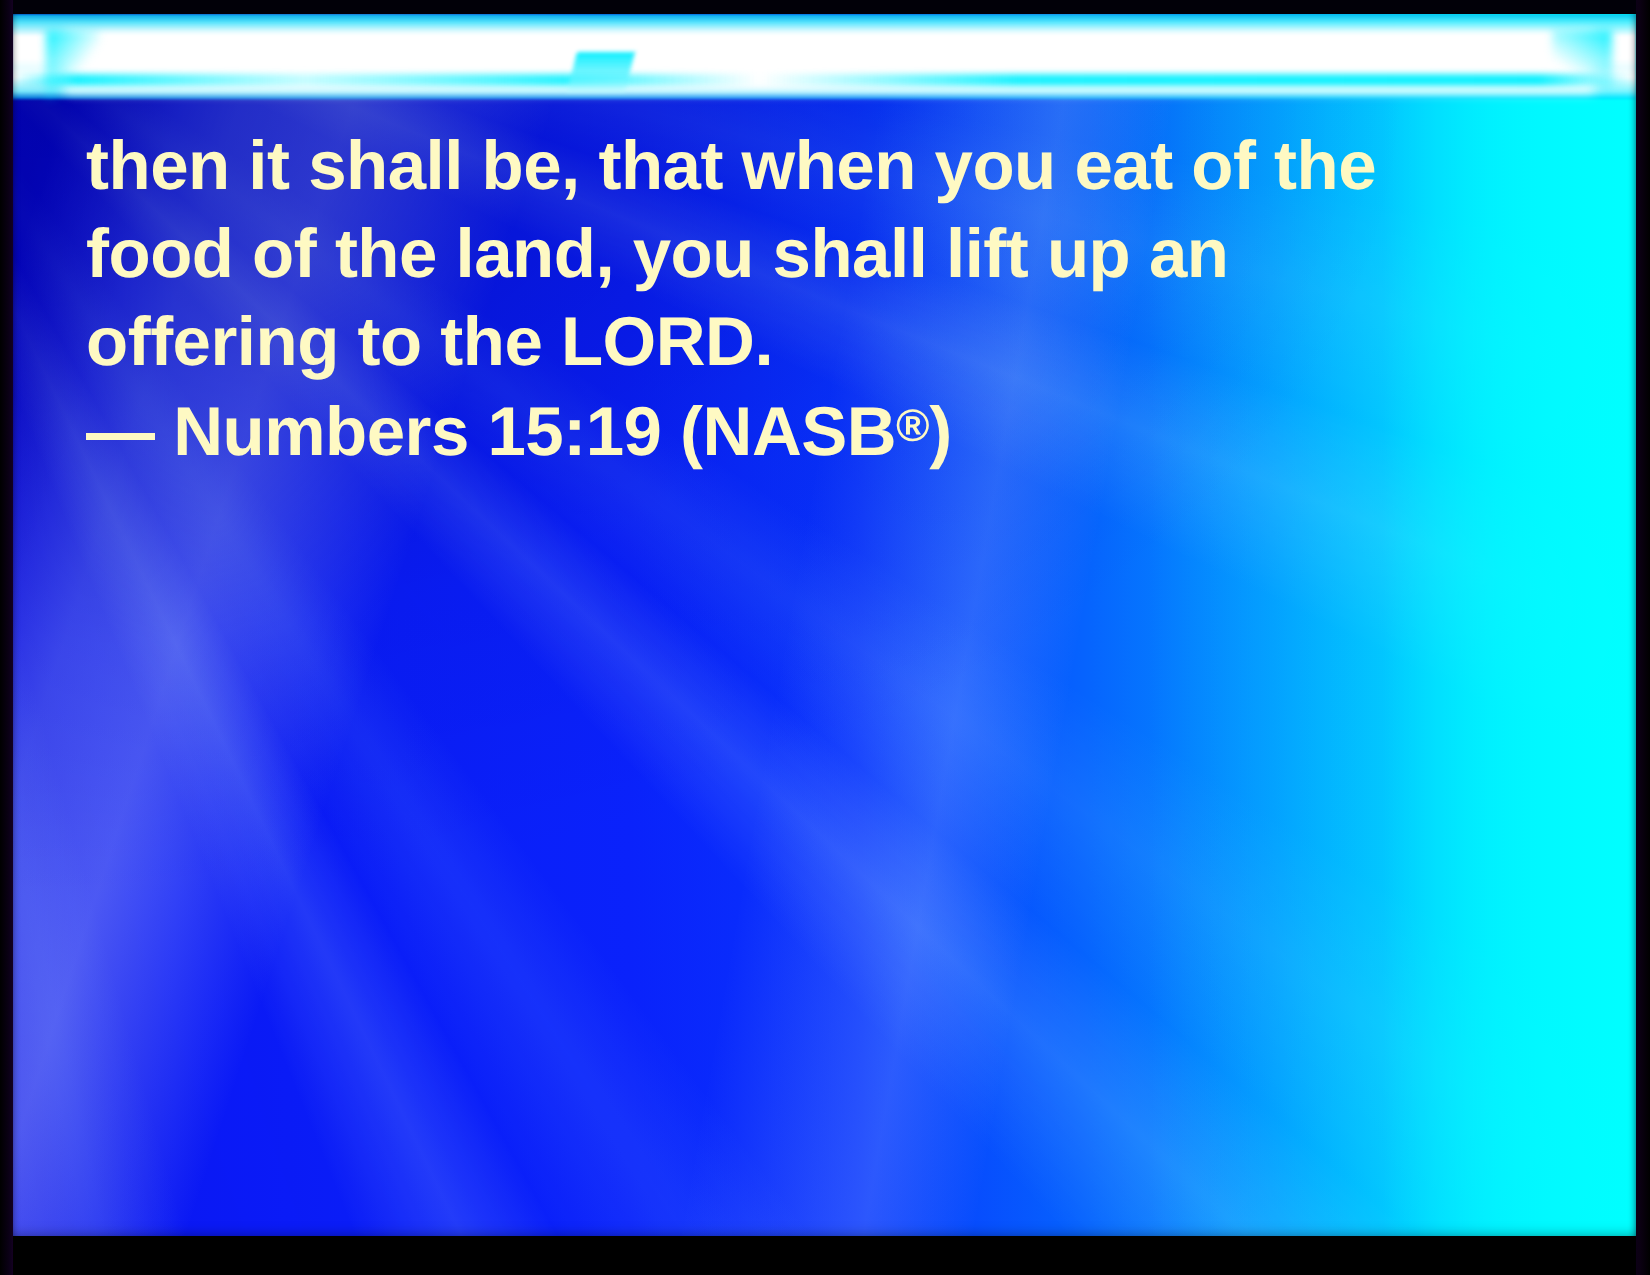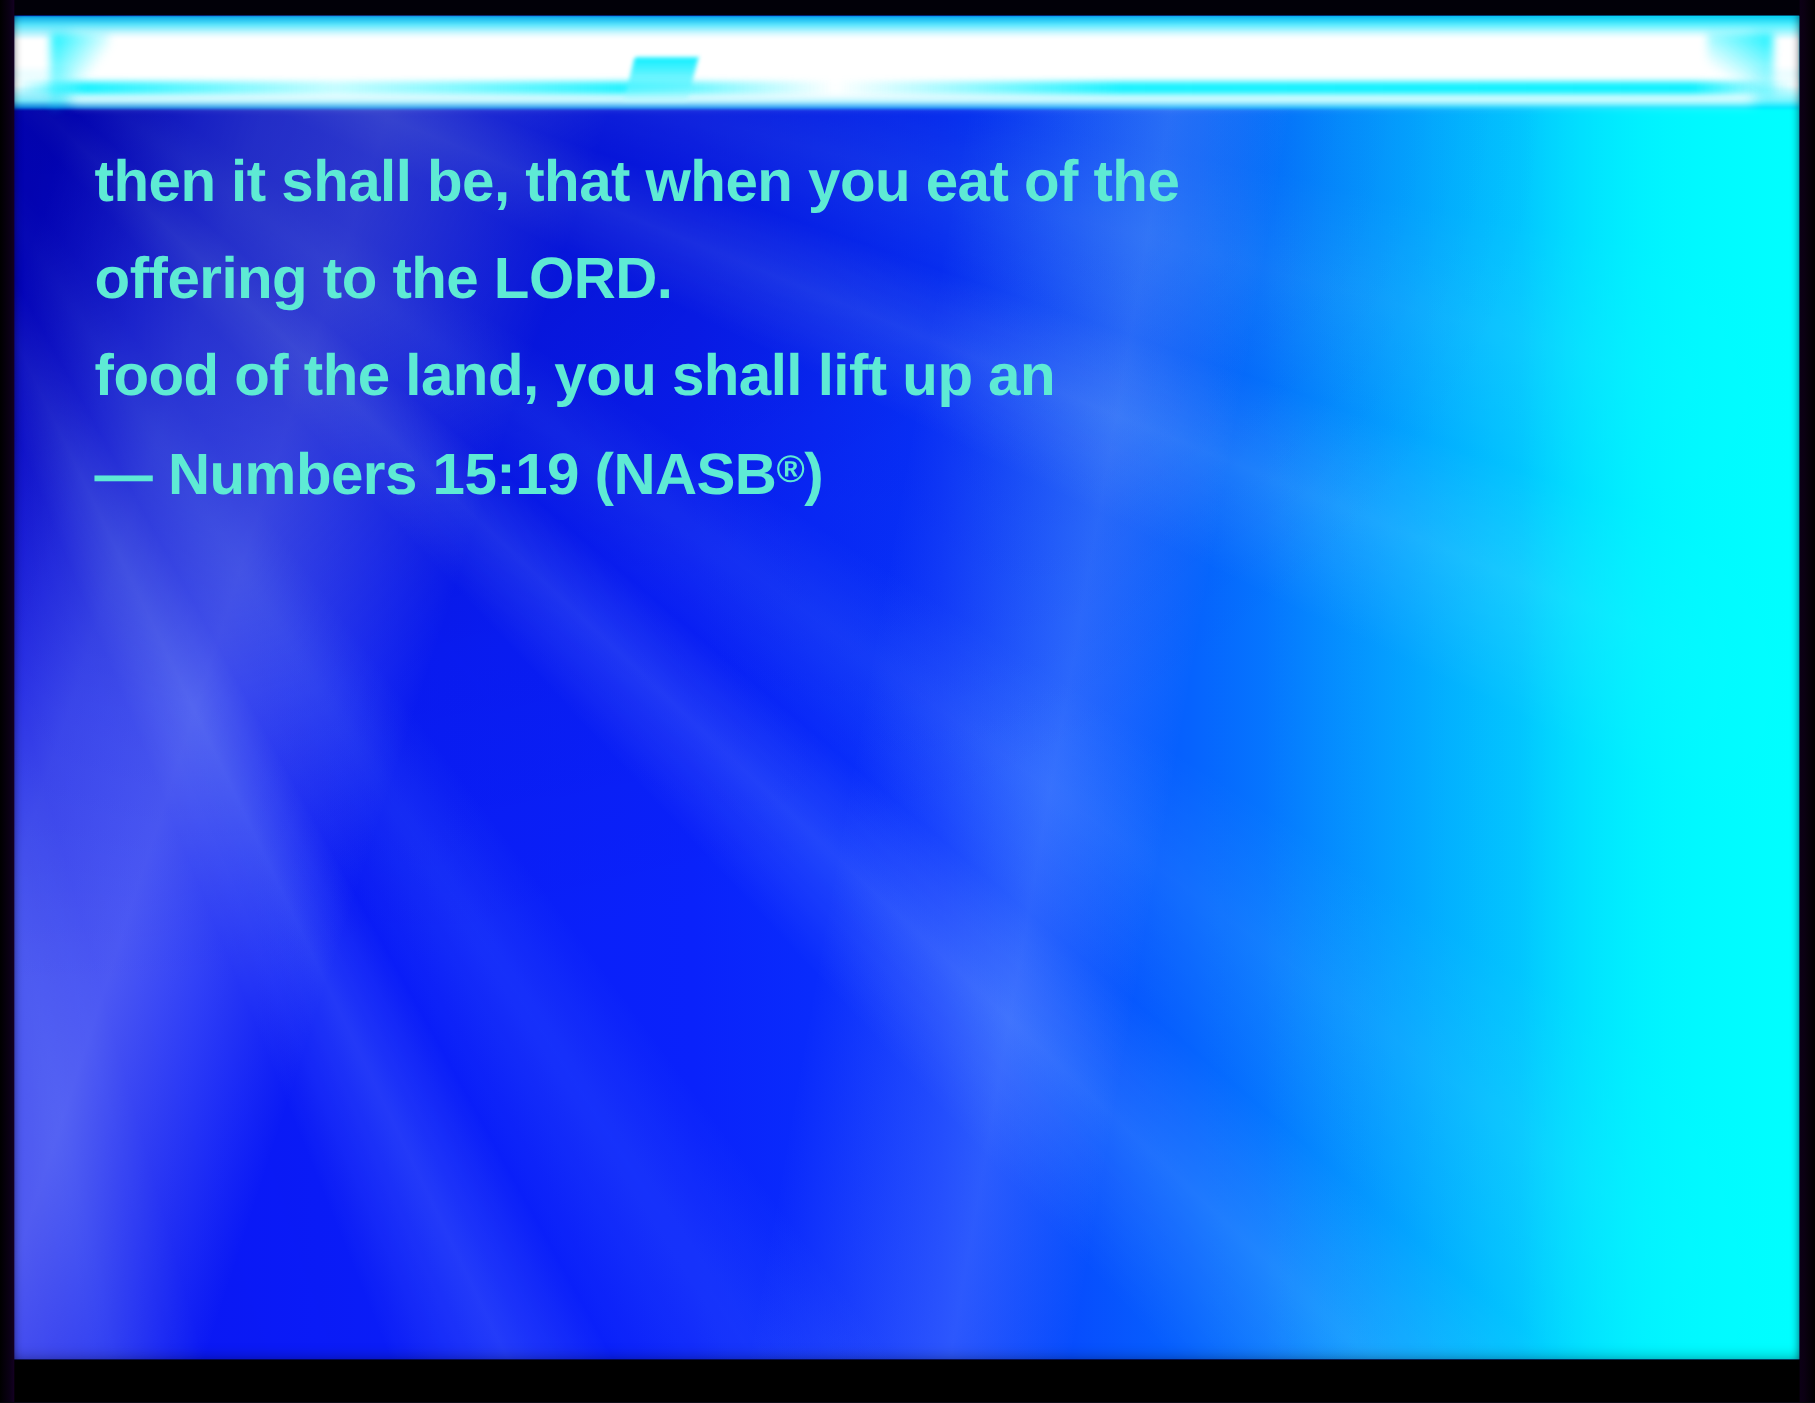--- a/index.html
+++ b/index.html
@@ -239,23 +239,23 @@
 
   
   #verse {
     position: absolute;
     left: 86px;
     top: 122px;
     width: 1420px;
     z-index: 5;
   }
   .vline {
-    color: #5eead4;
+    color: #fef9c3;
     font-weight: bold;
-    font-size: 53px;
+    font-size: 69px;
     line-height: 88px;
     letter-spacing: -0.5px;
     white-space: pre;
     font-stretch: condensed;
     text-rendering: geometricPrecision;
   }
   #citation-line {
     text-align: left;
     padding-right: 26px;
     margin-top: 2px;
@@ -283,22 +283,22 @@
     <div class="top-glow-outer"></div>
     <div class="top-glow-bar"></div>
     <div class="top-glow-cyanline"></div>
     <div class="top-glow-notch"></div>
     <div class="top-glow-bevelL"></div>
     <div class="top-glow-bevelR"></div>
   </div>
 
   <div id="verse">
     <div class="vline">then it shall be, that when you eat of the</div>
+    <div class="vline">food of the land, you shall lift up an</div>
     <div class="vline">offering to the LORD.</div>
-    <div class="vline">food of the land, you shall lift up an</div>
     <div class="vline" id="citation-line"><span>—</span><span> </span><span>Numbers</span><span> </span><span>15:19</span><span> </span><span>(NASB</span><span class="reg-mark">®</span><span>)</span></div>
   </div>
 
   <div class="frame"></div>
   <div class="frame-top"></div>
   <div class="frame-bottom"></div>
   <div class="frame-left"></div>
   <div class="frame-right"></div>
 
 </div>

